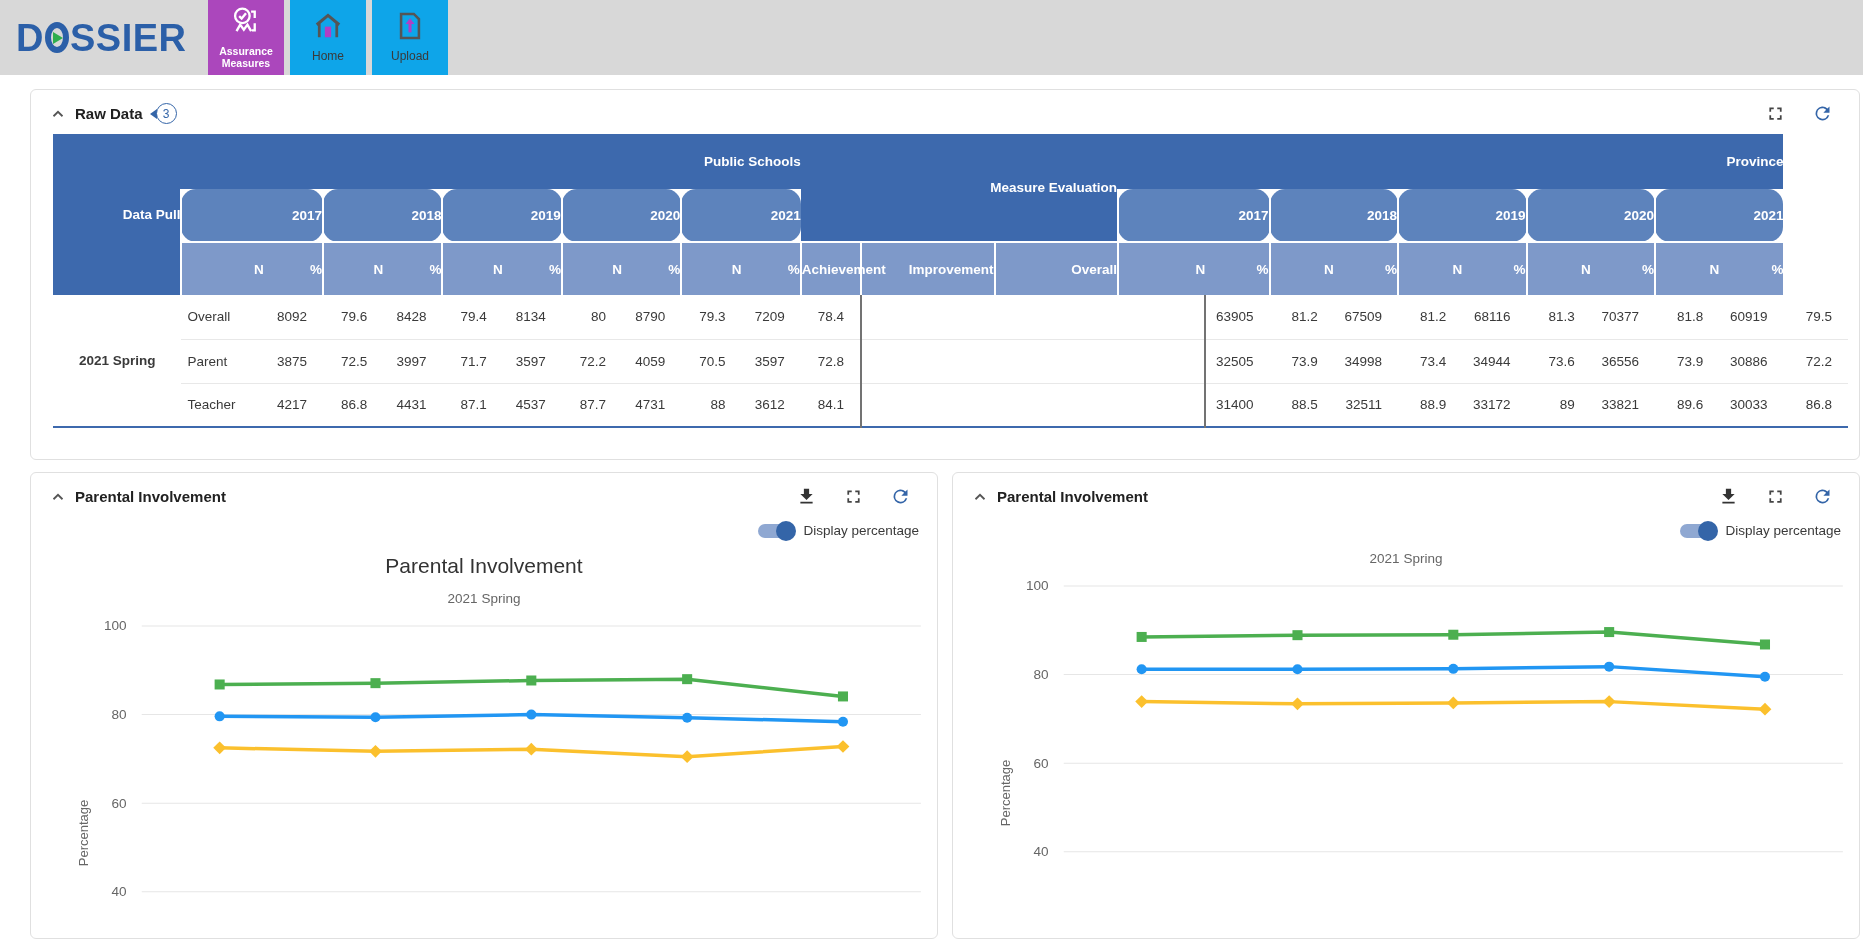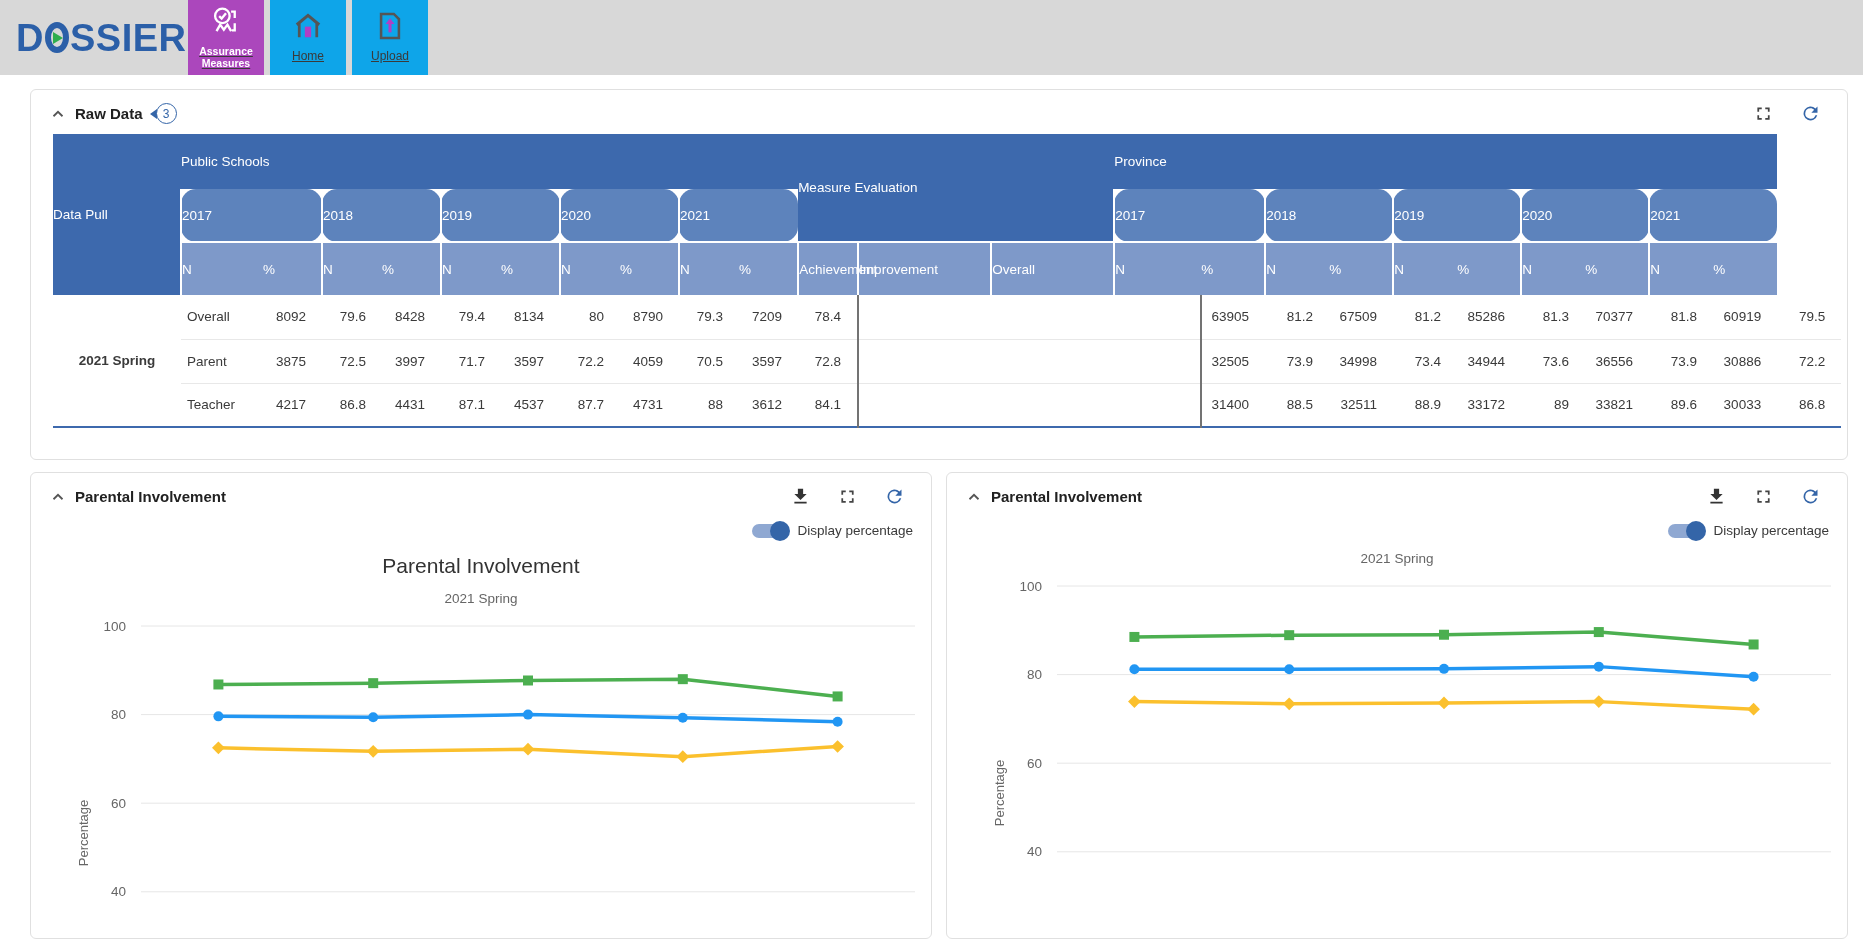--- a/index.html
+++ b/index.html
@@ -11,45 +11,45 @@
     color:#3a3a3a;
   }
   
   .topbar { height:75px; background:#d8d8d8; display:flex; align-items:stretch; }
   .logo { display:flex; align-items:center; margin-left:16px; width:168px; cursor:pointer; }
   .logo-text { font-size:38px; font-weight:700; color:#2b5fa8; letter-spacing:.5px; line-height:1; }
   .logo-o { width:31px; height:31px; border:6px solid #2b5fa8; border-radius:50%;
             display:inline-flex; align-items:center; justify-content:center; margin:0 1px; }
   .logo-play { width:0; height:0; border-top:6px solid transparent; border-bottom:6px solid transparent;
                border-left:10px solid #2fae4e; margin-left:2px; }
-  .tiles { display:flex; margin-left:4px;text-decoration:underline; }
+  .tiles { display:flex; margin-left:24px; }
   .tile { width:76px; margin-right:6px; background:#0ea5e9; display:flex; flex-direction:column;
           align-items:center; justify-content:center; cursor:pointer; }
   .tile .tlabel { font-size:12px; color:#3a3a3a; margin-top:5px; }
   .tile.active { background:#ab47bc; }
   .tile.active .tlabel { color:#fff; font-size:10.5px; font-weight:700; line-height:1.15; text-align:center; }
   
-  .content { padding:14px 15px 0 30px; }
+  .content { padding:14px 3px 0 30px; }
   .panel { background:#fff; border:1px solid #e0e0e0; border-radius:6px; }
   .raw-panel { height:371px; margin-bottom:12px; overflow:hidden; }
   .panel-head { display:flex; align-items:center; padding:13px 26px 10px 18px; }
   .panel-title { font-size:15px; font-weight:700; color:#212121; margin-left:8px; }
   .head-icons { margin-left:auto; display:flex; align-items:center; gap:26px; }
   .icon-btn { cursor:pointer; display:inline-flex; }
   .chev { cursor:pointer; display:inline-flex; }
   
   .badge { display:inline-flex; align-items:center; margin-left:7px; }
   .badge-arrow { width:0; height:0; border-top:5px solid transparent; border-bottom:5px solid transparent;
                  border-right:7px solid #3465a8; margin-right:-1px; }
   .badge-circle { width:21px; height:21px; border:1.5px solid #3465a8; border-radius:50%;
                   color:#3465a8; font-size:12px; display:flex; align-items:center; justify-content:center; background:#fff; }
   
   .table-wrap { padding:0 11px 0 22px; }
   table.raw { width:100%; border-collapse:collapse; table-layout:fixed; border-bottom:2px solid #3d69ad; }
-  table.raw th { color:#fff; font-weight:400; font-size:13.5px; text-align:left; padding:0; }
+  table.raw th { color:#fff; font-weight:700; font-size:13.5px; text-align:right; padding:0; }
   .h1 { background:#3d69ad; height:55px; }
   .h2 { background:#5d83bc; height:53px; font-size:14px;border-radius:15px; }
   .h3 { background:#7e99c9; height:53px; }
   .sepl { border-left:2px solid #fff; }
   .sept { border-top:2px solid #fff; }
   table.raw td { height:44px; font-size:13.5px; color:#3a3a3a; border-bottom:1px solid #e8e8e8;
                  vertical-align:middle; background:#fff; }
   table.raw tr:last-child td { border-bottom:none; }
   td.pull { text-align:center; font-weight:700; color:#2b2b2b; border-bottom:none !important; }
   td.cat { text-align:left; padding-left:6px; }
@@ -232,21 +232,21 @@
               <td class="num">79.3</td>
               <td class="num">7209</td>
               <td class="num">78.4</td>
               <td class="num gb"></td>
               <td class="num"></td>
               <td class="num"></td>
               <td class="num gb">63905</td>
               <td class="num">81.2</td>
               <td class="num">67509</td>
               <td class="num">81.2</td>
-              <td class="num">85286</td>
+              <td class="num">68116</td>
               <td class="num">81.3</td>
               <td class="num">70377</td>
               <td class="num">81.8</td>
               <td class="num">60919</td>
               <td class="num">79.5</td>
             </tr>
             <tr>
               <td class="cat">Parent</td>
               <td class="num">3875</td>
               <td class="num">72.5</td>

